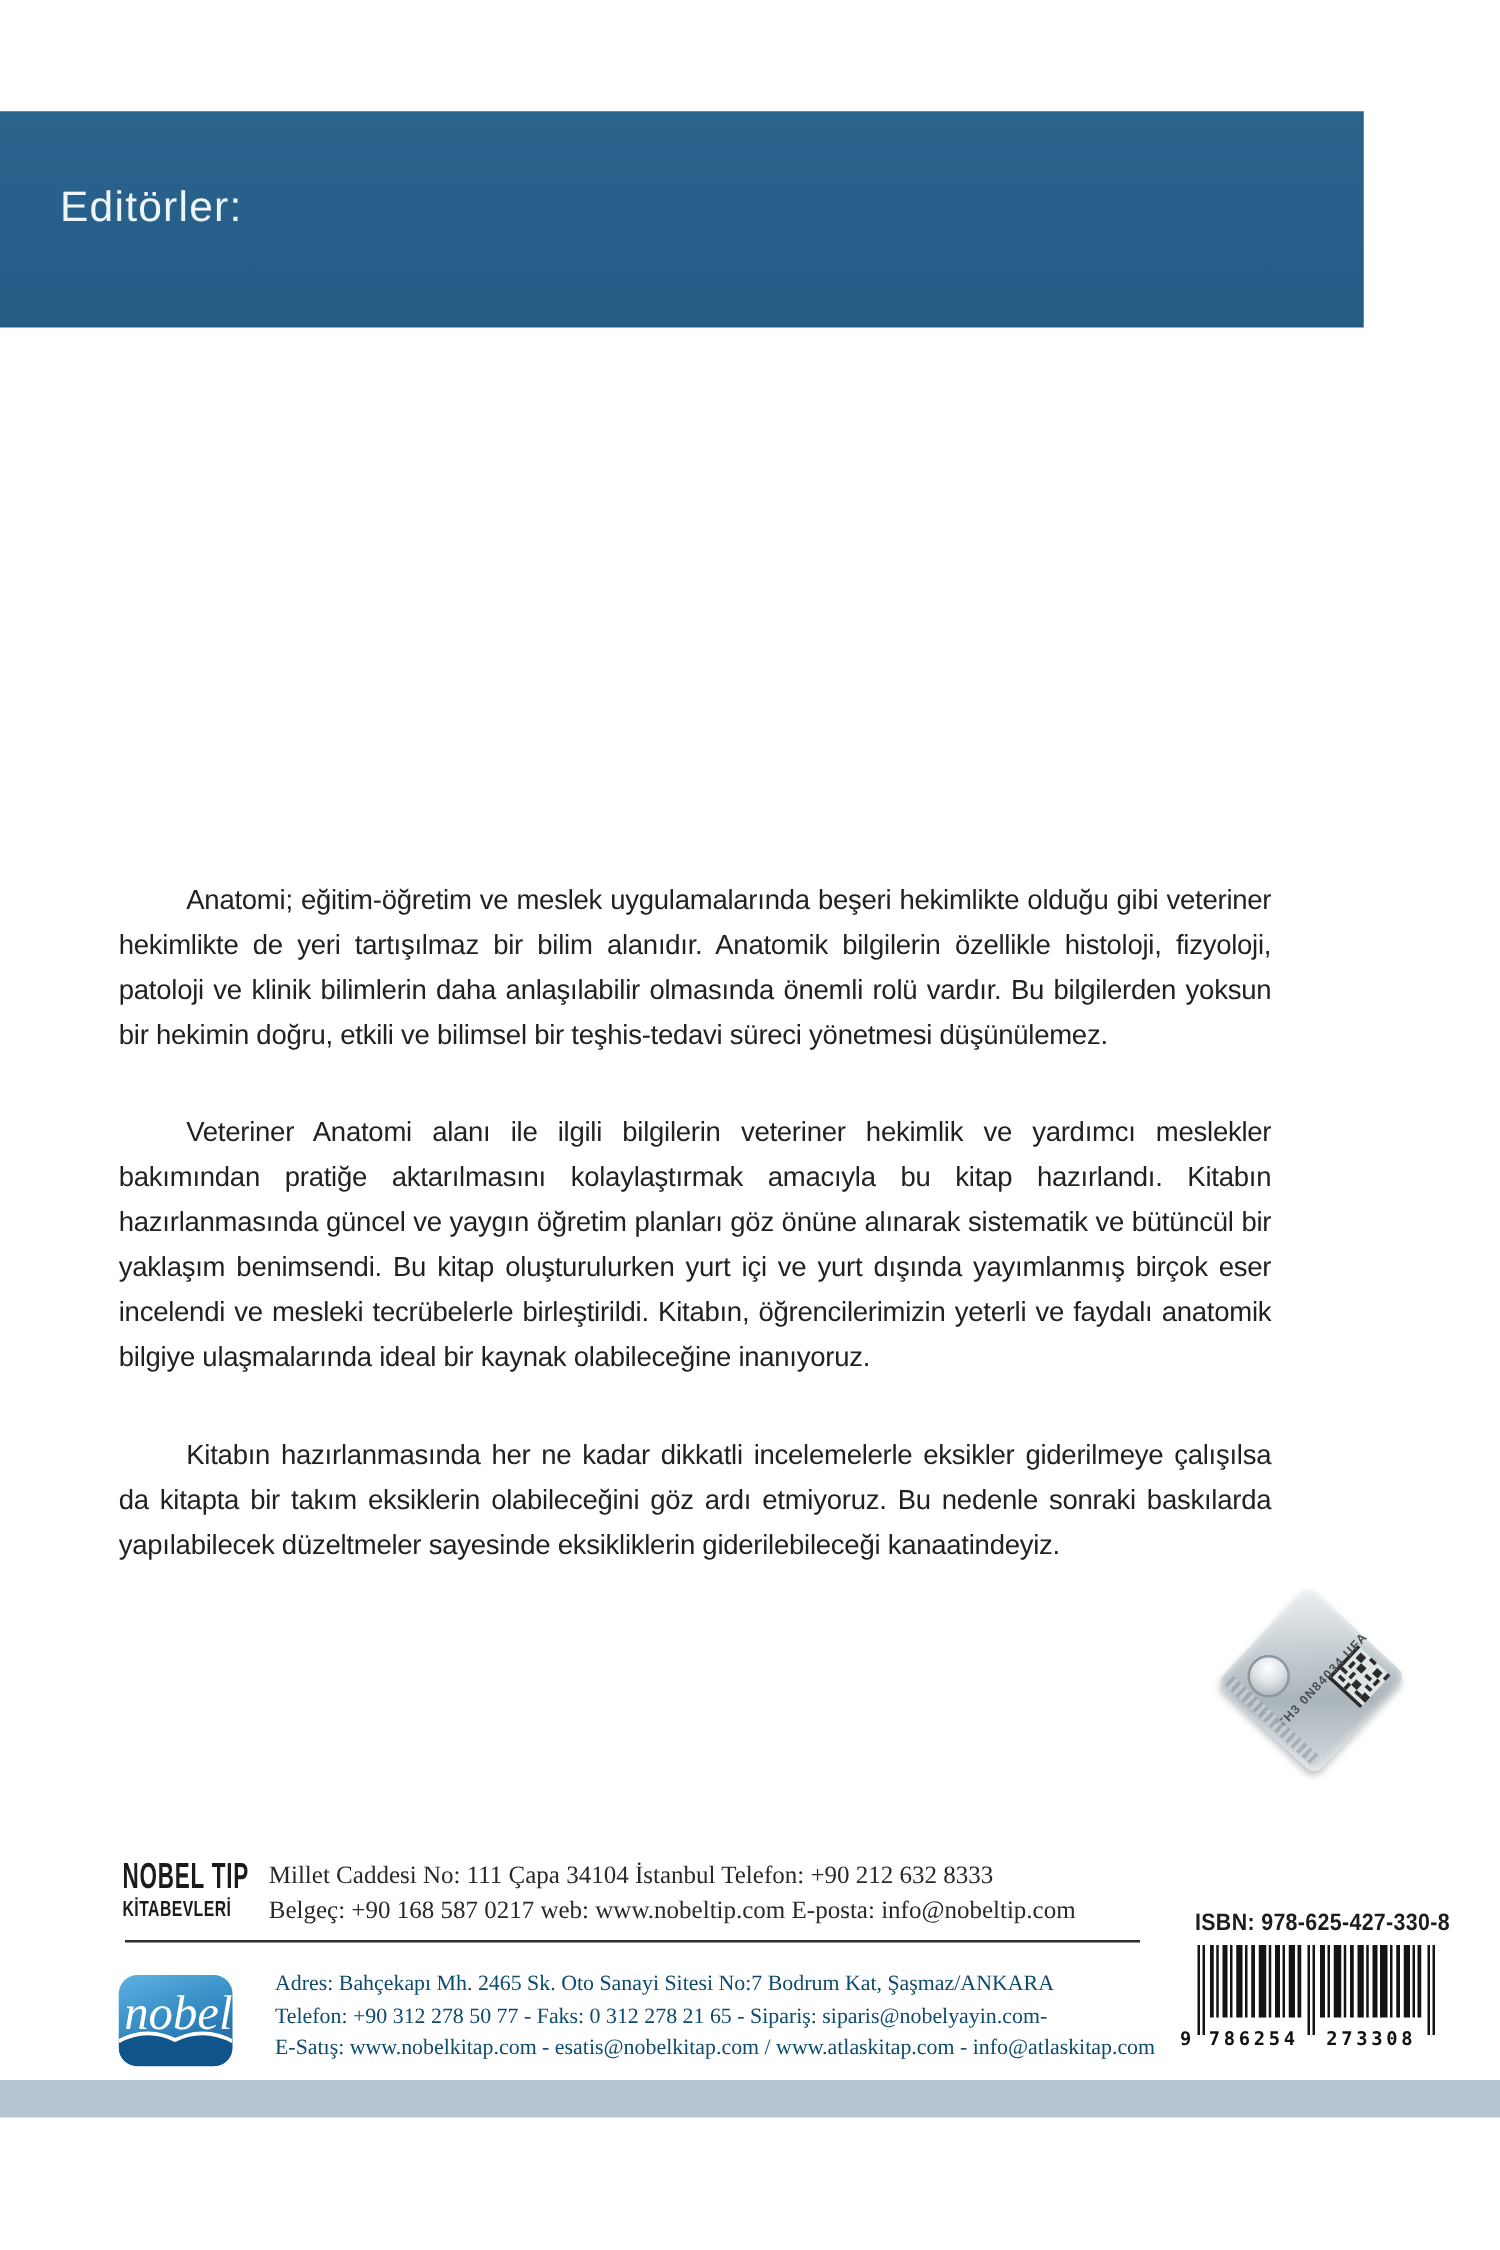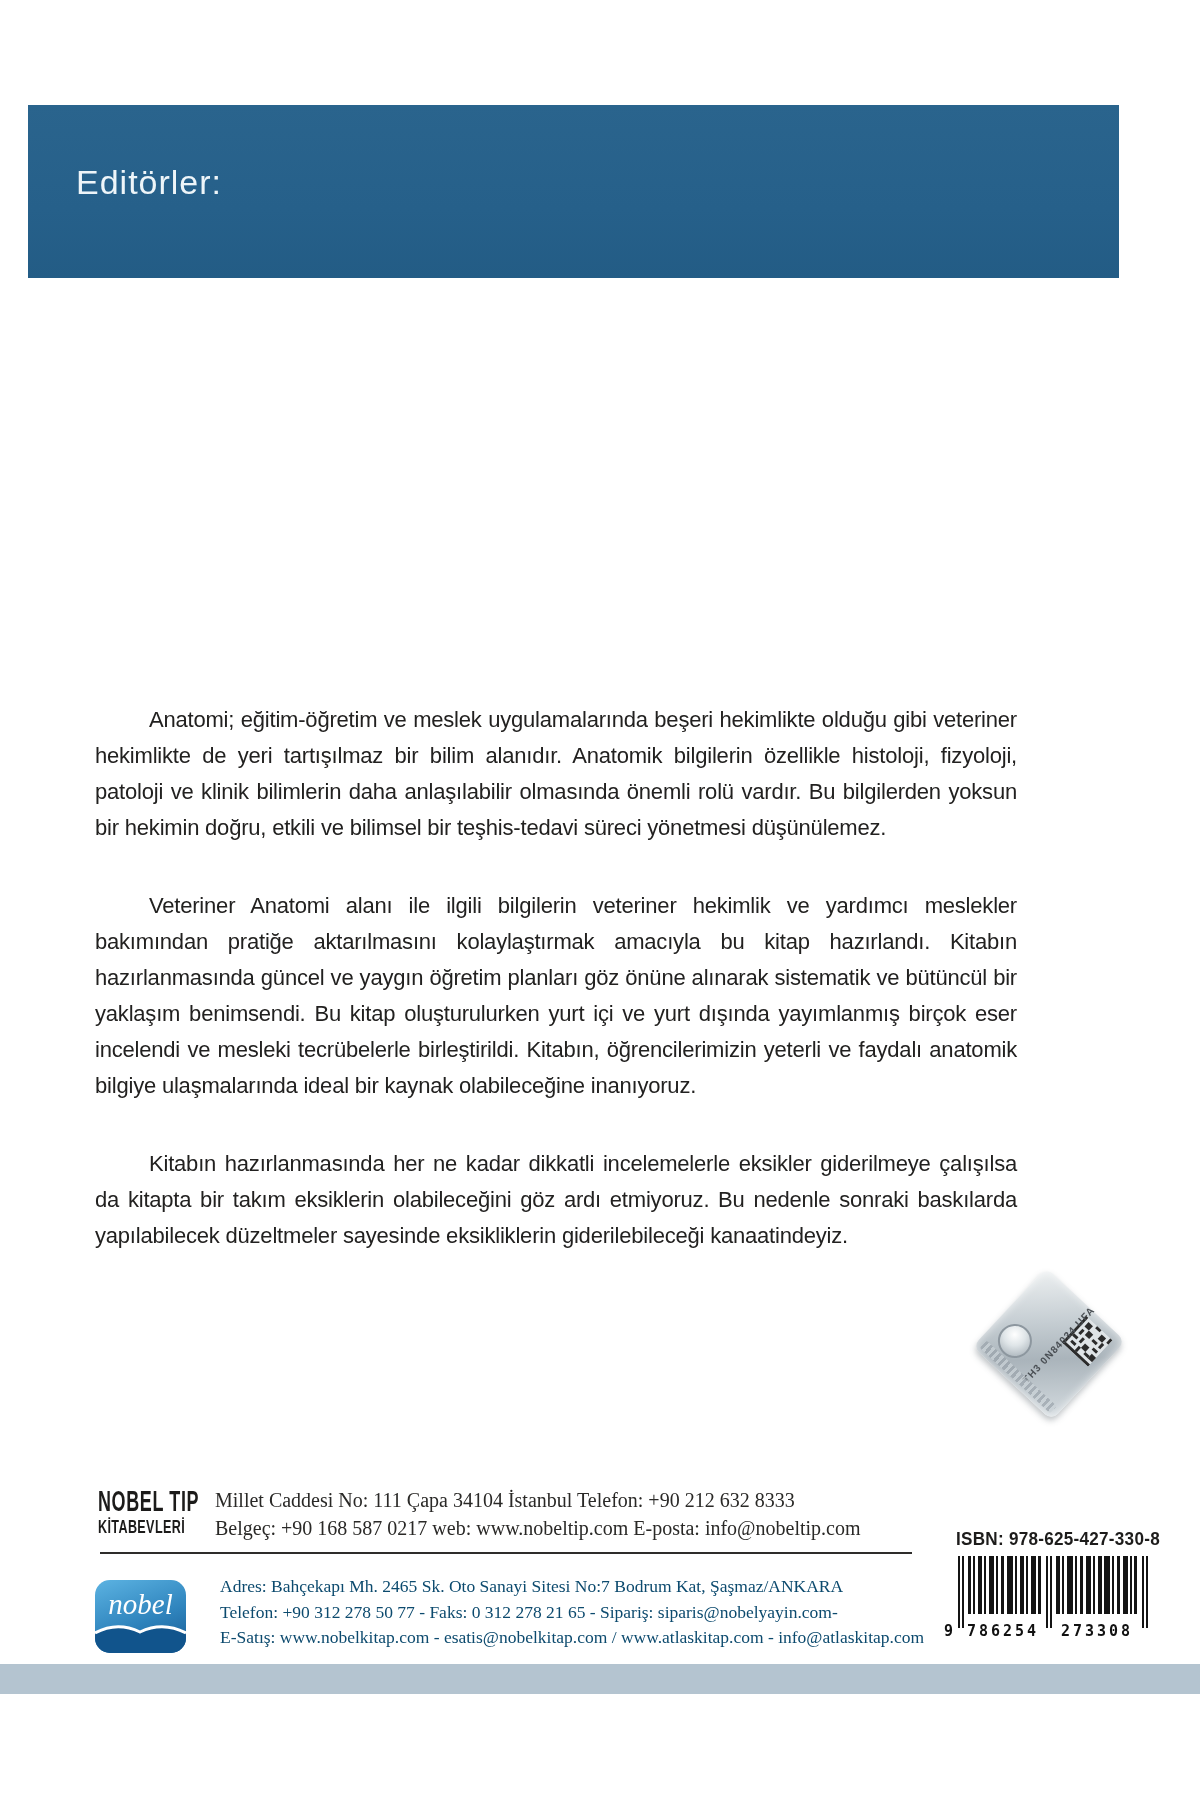--- a/index.html
+++ b/index.html
@@ -3,24 +3,23 @@
 <meta charset="utf-8">
 <style>
   html,body{margin:0;padding:0;background:#ffffff;}
   .page{
     position:relative;width:1200px;height:1800px;background:#ffffff;overflow:hidden;
     font-family:"Liberation Sans",sans-serif;
   }
 
   
   .editors-band{
-    position:absolute;left:0;top:105px;width:1091px;height:173px;
+    position:absolute;left:0;top:89px;width:1091px;height:173px;
     background:linear-gradient(180deg,#2a648d 0%,#26608a 60%,#235c85 100%);
     color:#eef5f9;
-    margin-left:28px;
   }
   .editors-label{position:absolute;left:48px;top:58px;font-size:34px;letter-spacing:1px;font-weight:400;}
   .editors-row{position:absolute;left:48px;top:106px;display:flex;align-items:center;white-space:nowrap;font-size:41px;font-weight:400;letter-spacing:0.5px;}
   .sep-square{display:inline-block;width:30px;height:38px;background:#f4f8fa;margin:0 27px 4px 27px;}
 
   
   .title-band{
     position:absolute;left:0;top:368px;width:1118px;height:272px;
     background:#2a2624;box-shadow:0 2px 3px rgba(0,0,0,.35);
   }
@@ -72,22 +71,22 @@
   .nobeltip-logo .l2{font-size:17.5px;font-weight:700;transform:scaleX(.72);transform-origin:left top;white-space:nowrap;margin-top:3px;letter-spacing:0.5px;}
 
   .addr1{position:absolute;left:215px;top:1486px;width:760px;font-family:"Liberation Serif",serif;font-size:20px;line-height:28px;color:#2a2927;}
   .divider{position:absolute;left:100px;top:1552px;width:812px;height:2px;background:#2e2d2b;}
 
   .nobel-tile{
     position:absolute;left:95px;top:1580px;width:91px;height:73px;border-radius:15px;
     background:linear-gradient(160deg,#5cb3e2 0%,#2f84bd 55%,#175a93 100%);overflow:hidden;
   }
   .nobel-tile .word{
-    position:absolute;left:0;right:0;top:8px;text-align:center;color:#ffffff;
-    font-family:"Liberation Serif",serif;font-style:italic;font-size:29px;
+    position:absolute;left:0;right:0;top:8px;text-align:right;color:#ffffff;
+    font-family:"Liberation Serif",serif;font-style:italic;font-size:39px;
   }
   .nobel-tile svg{position:absolute;left:0;bottom:0;}
 
   .addr2{position:absolute;left:220px;top:1574px;width:730px;font-family:"Liberation Serif",serif;font-size:17.5px;line-height:25.5px;color:#0c4a6e;white-space:nowrap;}
 
   
   .isbn-label{
     position:absolute;left:956px;top:1528px;font-size:19px;font-weight:700;color:#1d1c1b;
     white-space:nowrap;transform:scaleX(.9);transform-origin:left top;letter-spacing:0.3px;
   }

